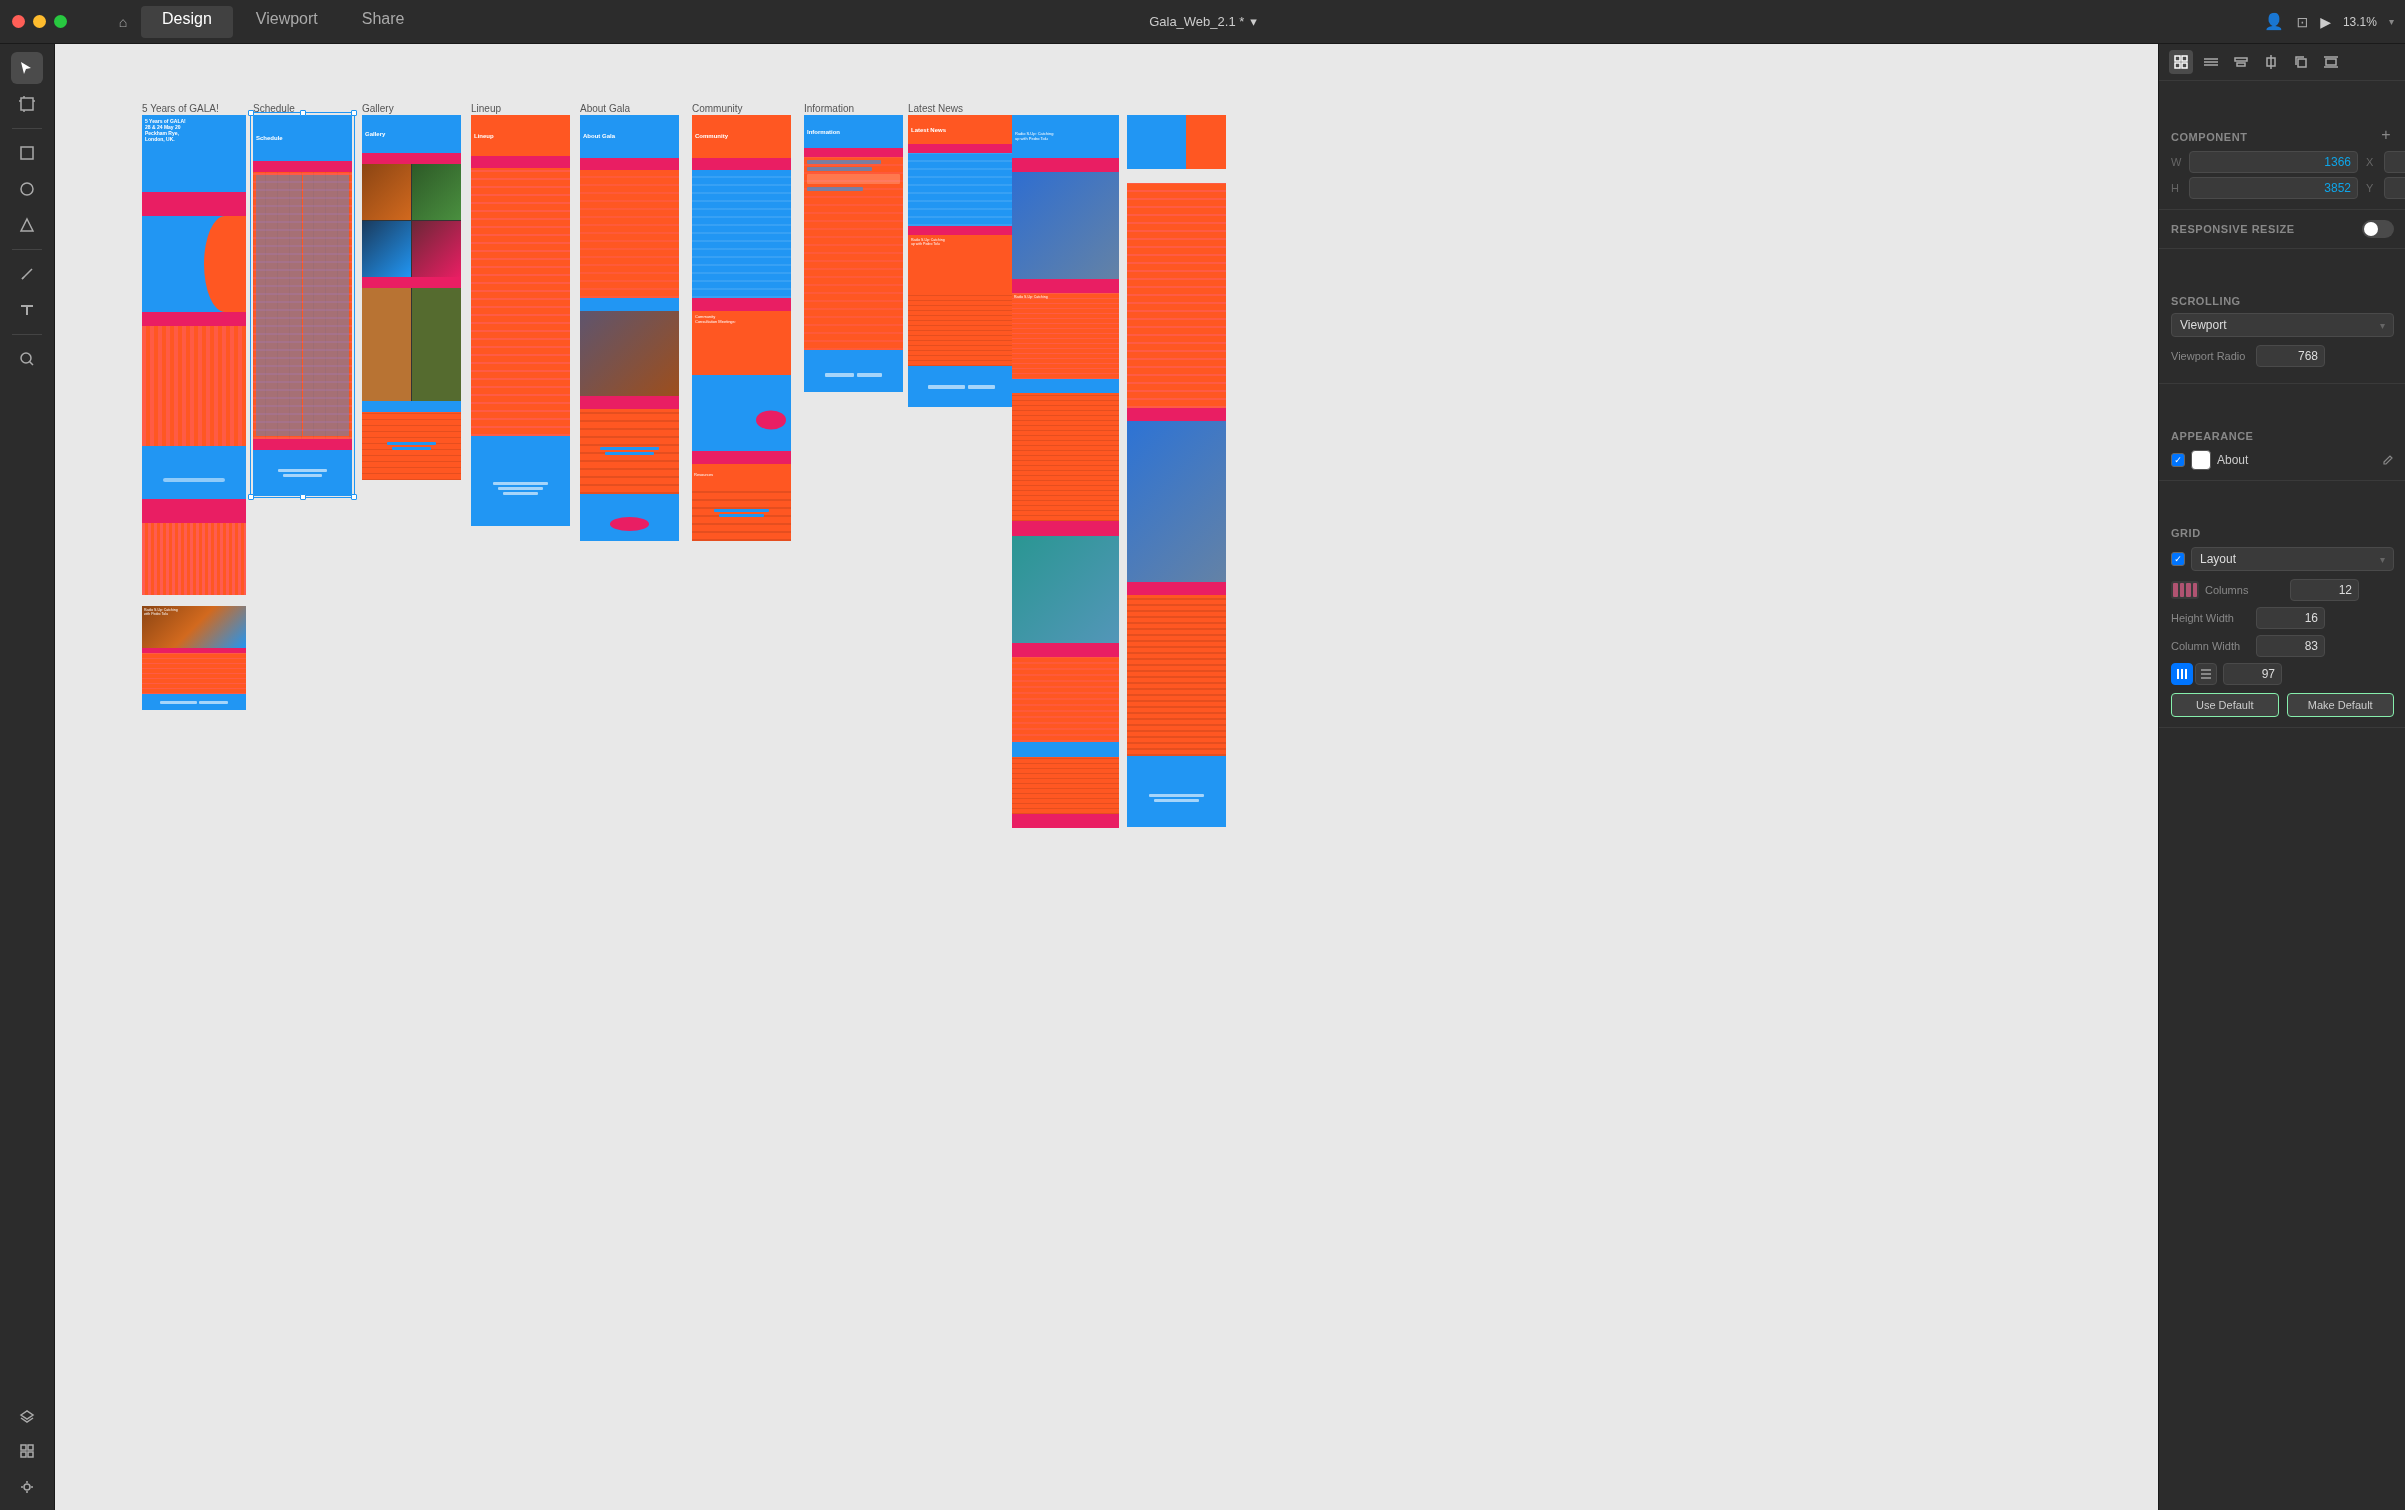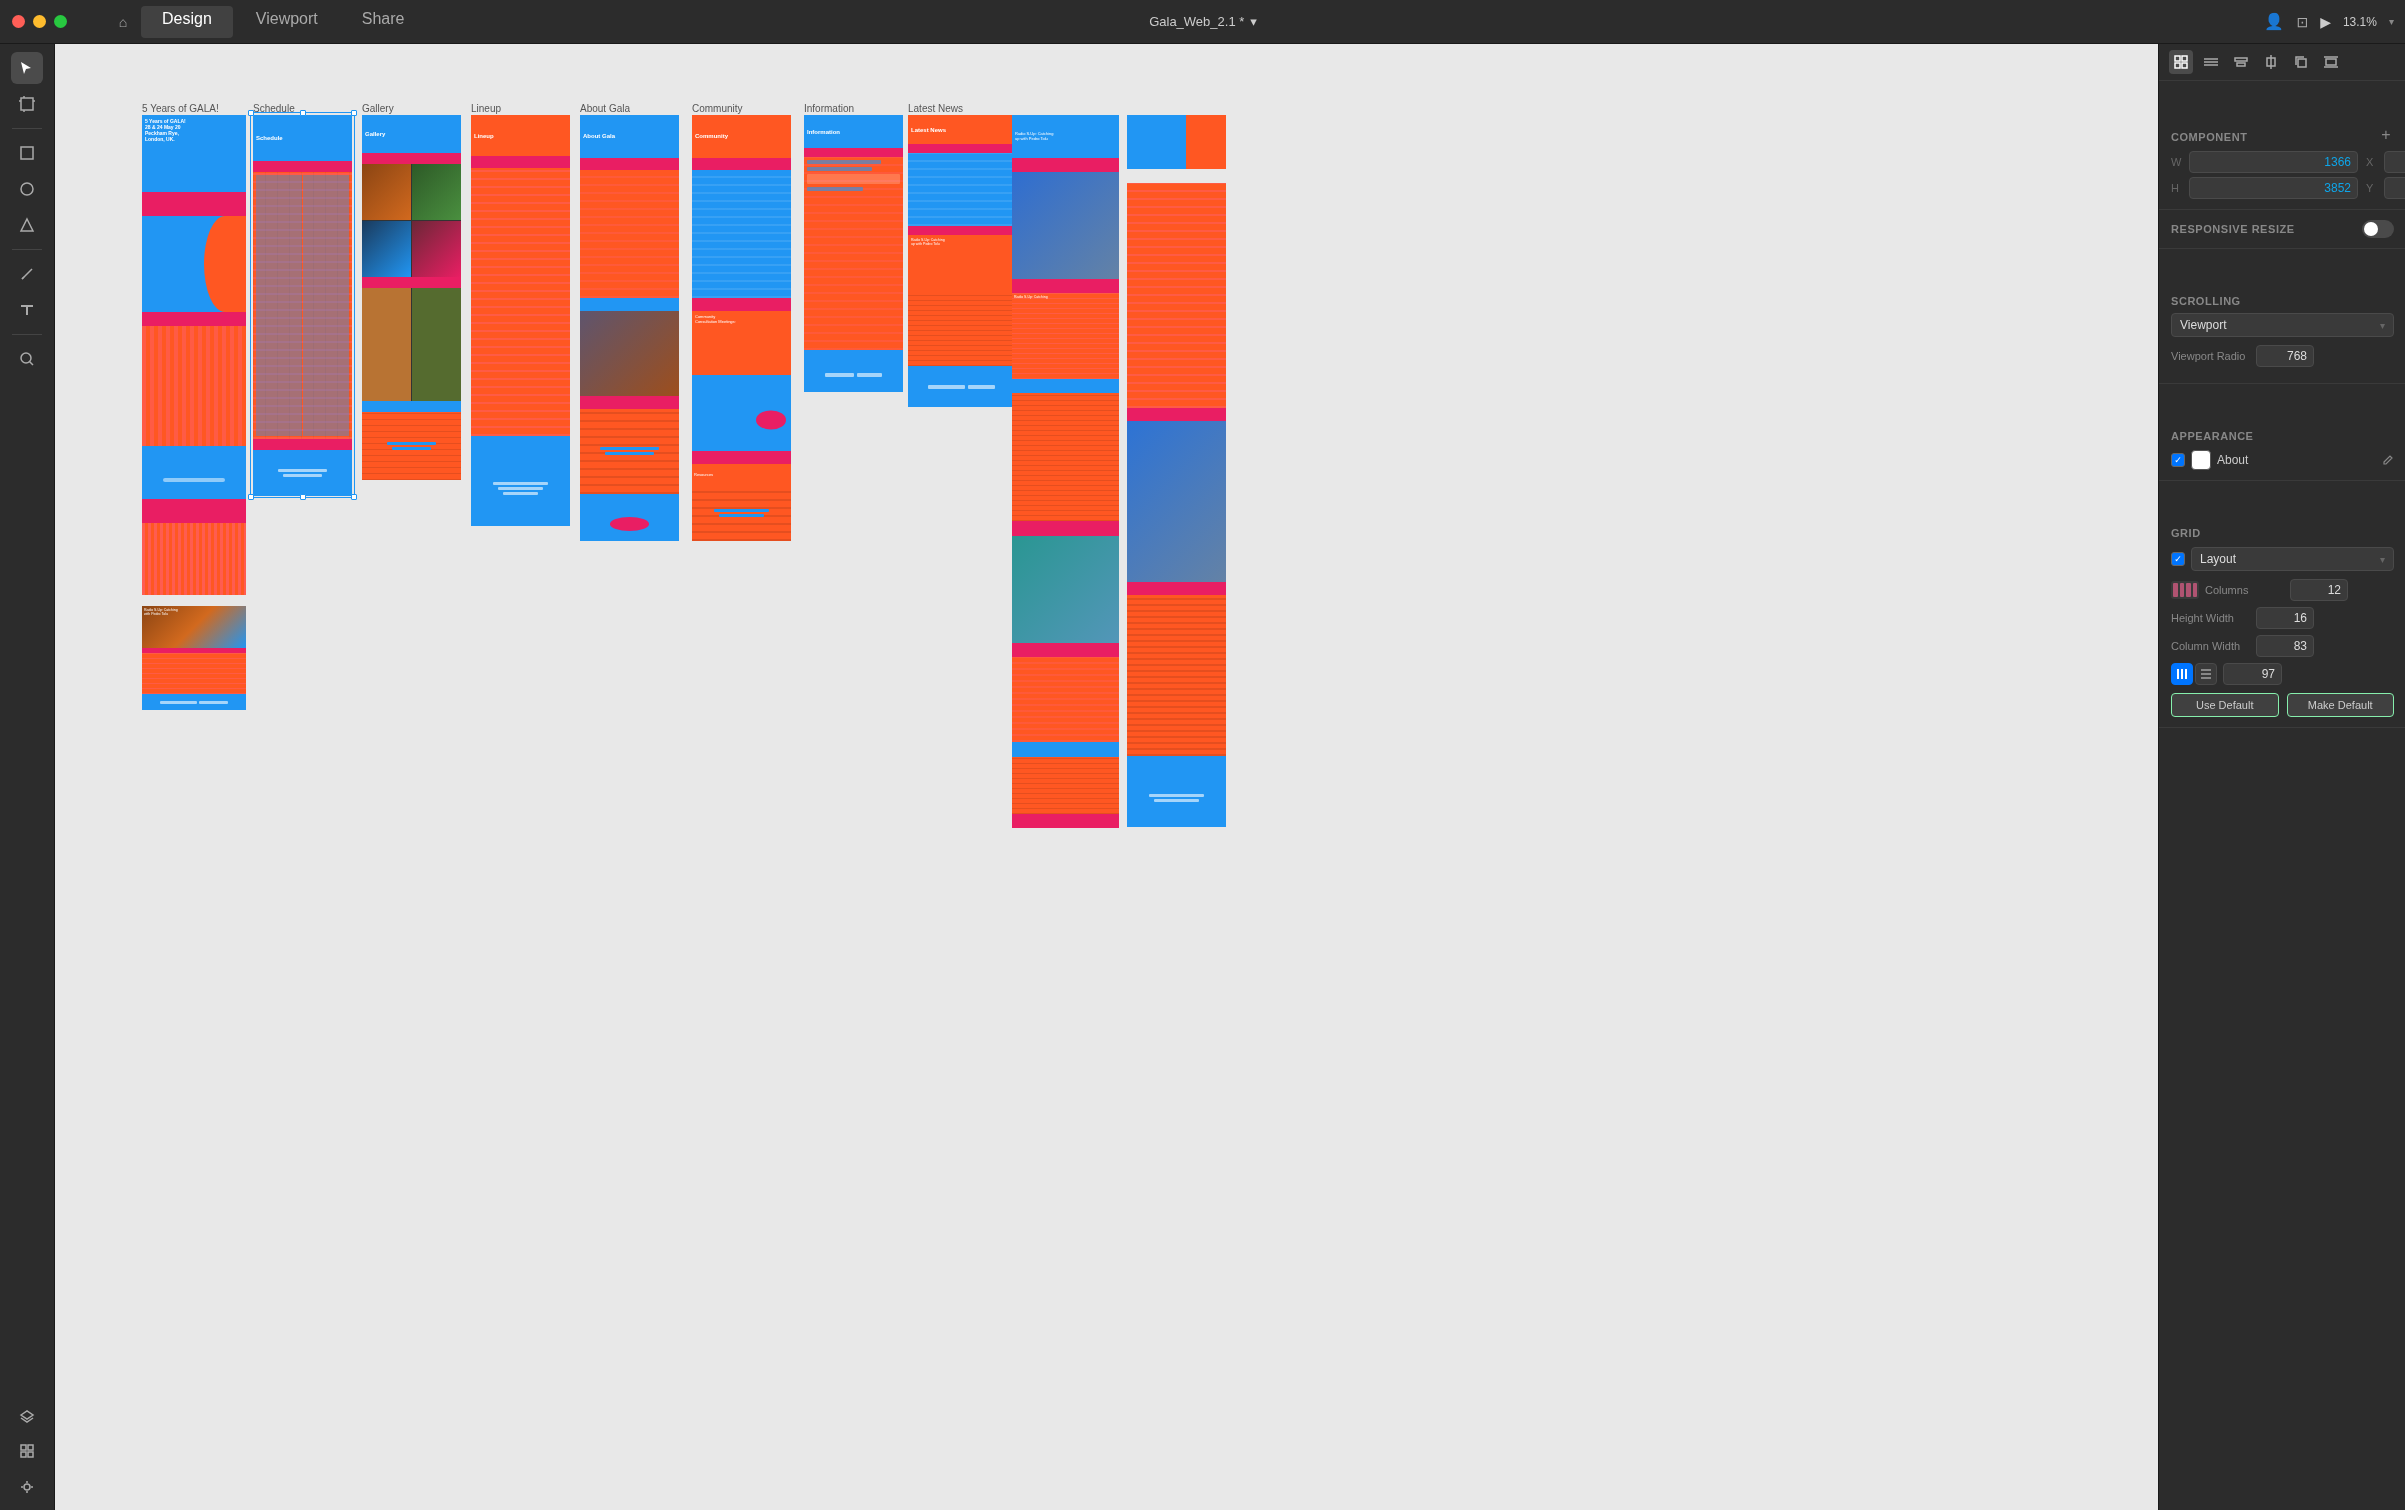--- a/index.html
+++ b/index.html
@@ -211,21 +211,21 @@
       width: 79px;
       flex-shrink: 0;
     }
     .panel-input {
       background: #3a3a3a;
       border: 1px solid #4a4a4a;
       border-radius: 4px;
       color: #ddd;
       font-size: 12px;
       padding: 3px 6px;
-      width: 58px;
+      width: 69px;
       text-align: right;
     }
 
     .wh-row {
       display: flex;
       gap: 8px;
       align-items: center;
     }
     .wh-field {
       display: flex;

